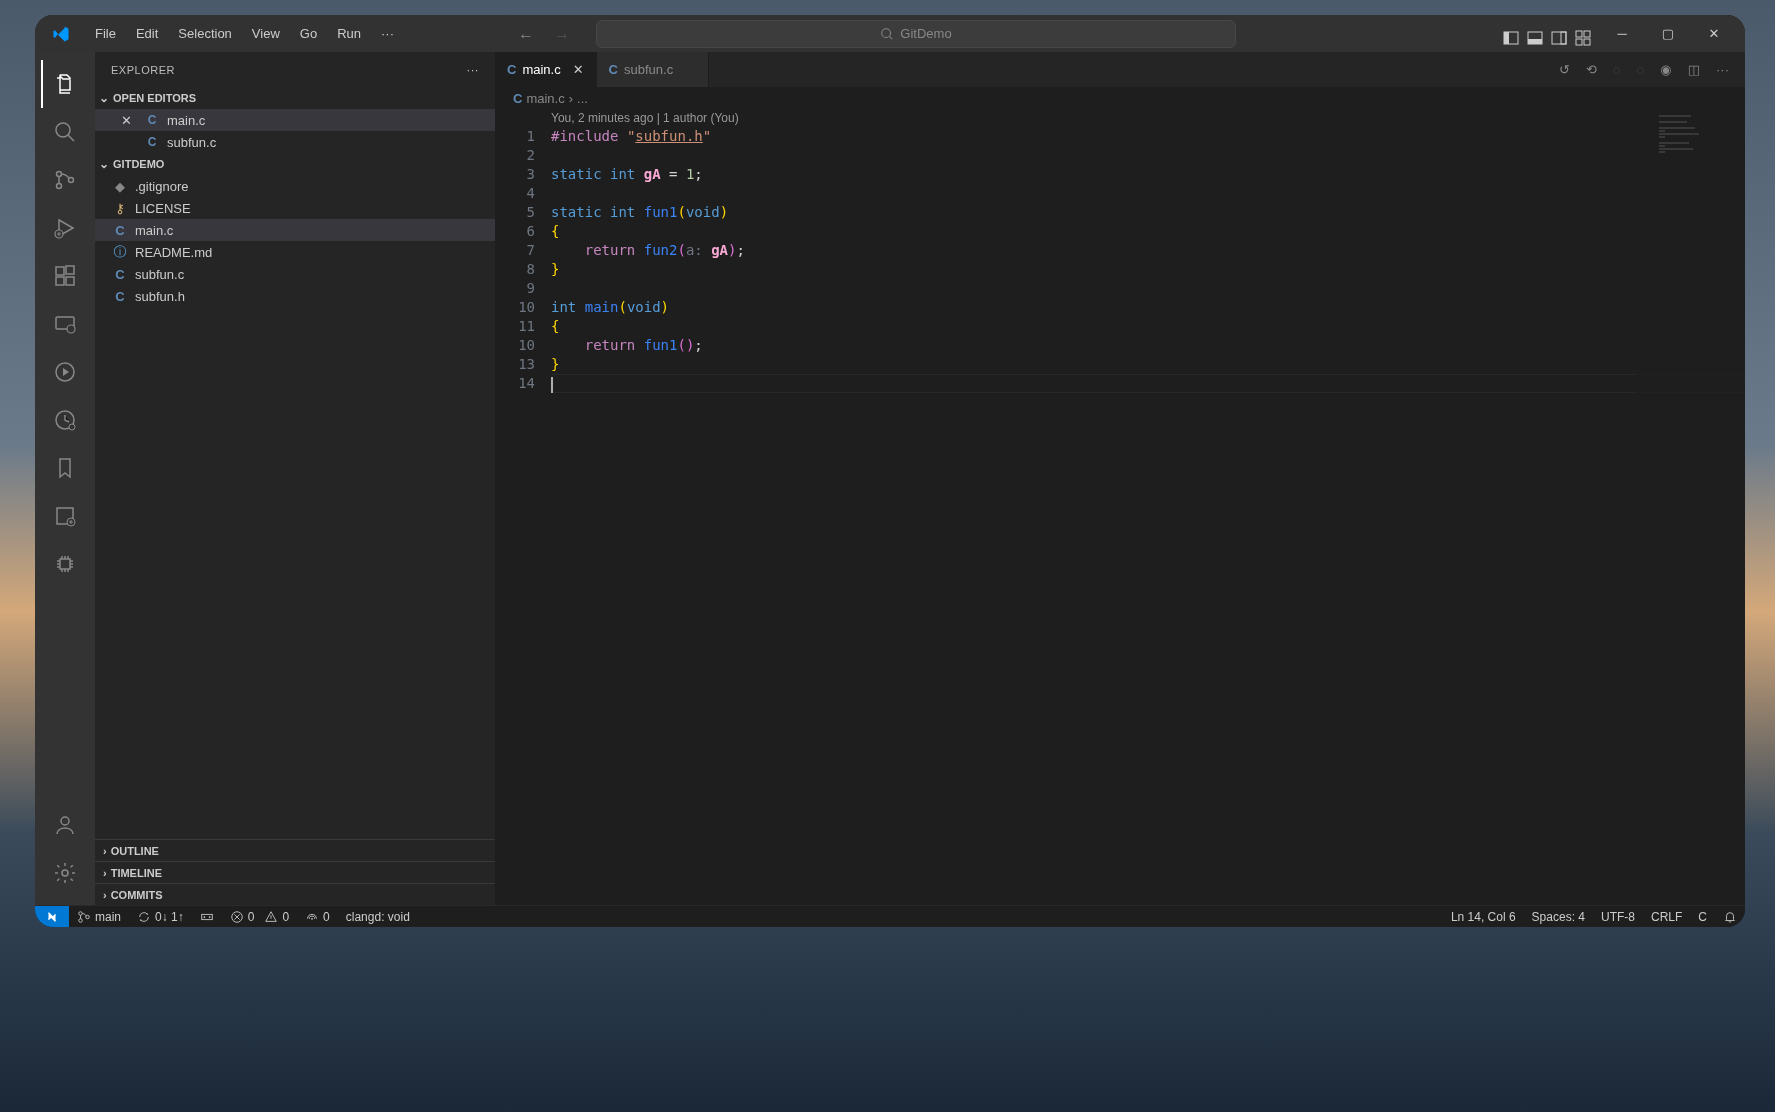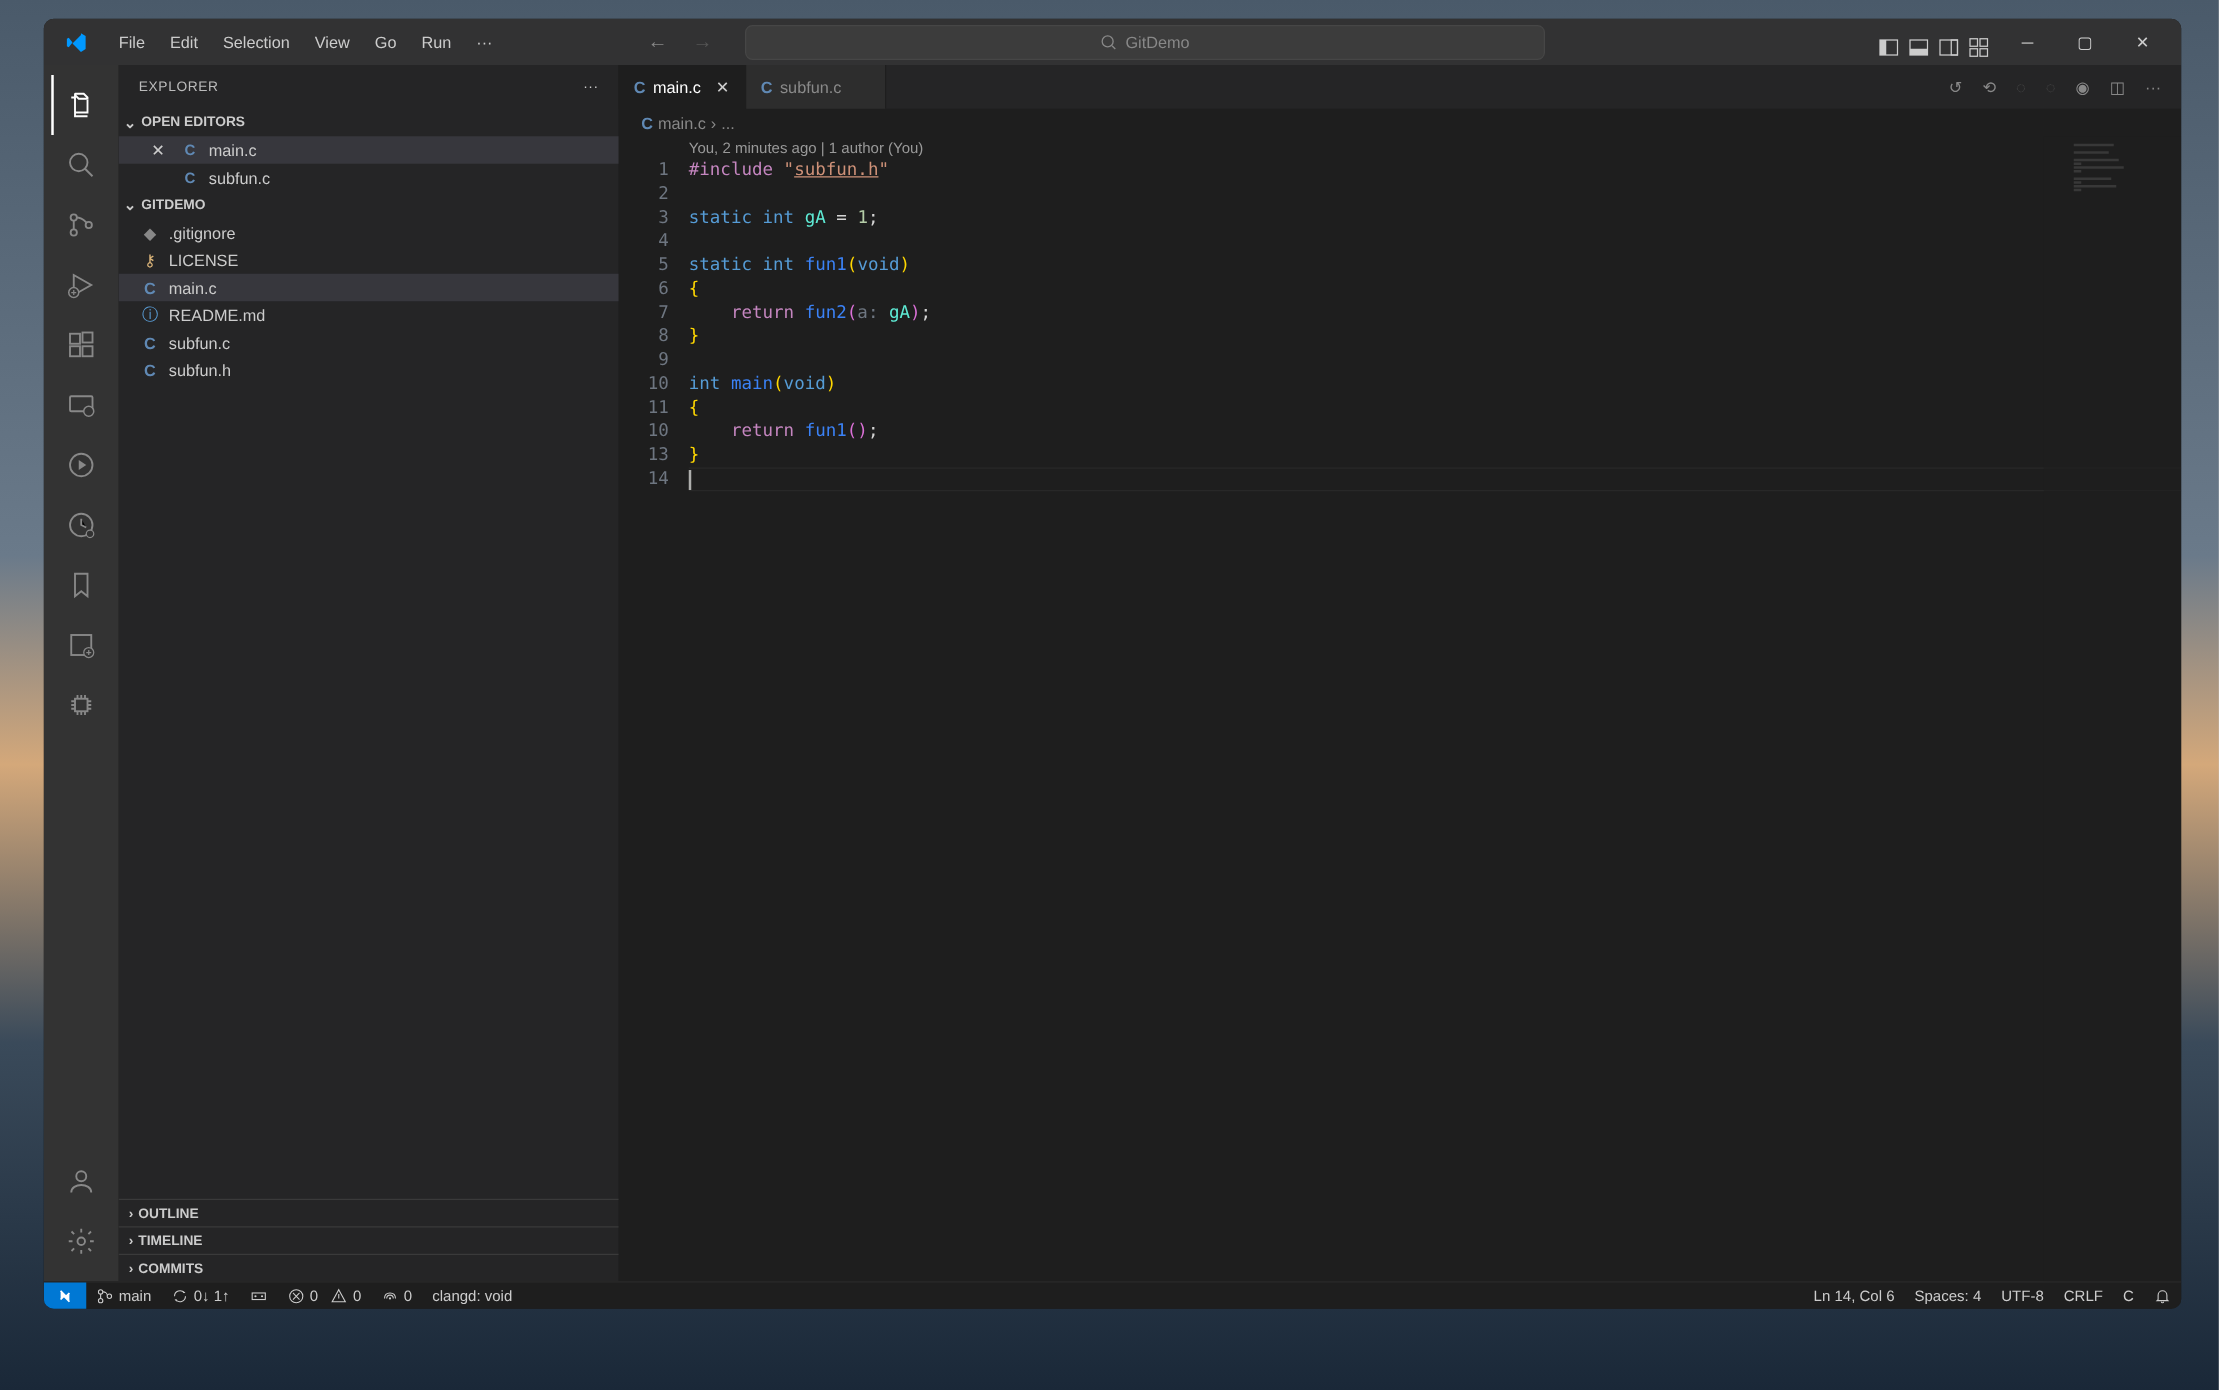--- a/index.html
+++ b/index.html
@@ -8,23 +8,23 @@
   font-size: 13px;
   background: linear-gradient(to bottom, #4a5a6a 0%, #6a7a8a 40%, #d4a87a 55%, #3a4a5a 75%, #1a2838 100%);
   width: 1775px;
   height: 1112px;
   overflow: hidden;
   color: #ccc;
 }
 .vscode-window {
   position: absolute;
   left: 35px; top: 15px;
-  width: 1710px; height: 1032px;
+  width: 1710px; height: 912px;
   background: #1e1e1e;
-  border-radius: 8px;
+  border-radius: 18px;
   overflow: hidden;
   display: flex;
   flex-direction: column;
 }
 
 .title-bar {
   height: 37px;
   background: #323233;
   display: flex;
   align-items: center;
@@ -94,21 +94,21 @@
 .gutter { width:56px; text-align:right; padding-right:16px; padding-top:18px; color:#6e7681; font-family:Consolas,monospace; font-size:14px; line-height:19px;}
 .code-area { flex:1; padding-top:0; font-family:Consolas,monospace; font-size:14px; line-height:19px; position:relative;}
 .codelens { color:#999999; font-size:12px; font-family:"Segoe UI",sans-serif; padding-left:0; height:18px;}
 .code-line { height:19px; white-space:pre;}
 .kw-pp { color:#c586c0;}
 .kw { color:#569cd6;}
 .type { color:#569cd6;}
 .fn { color:#3b82f6;}
 .str { color:#ce9178;}
 .str-u { color:#ce9178; text-decoration:underline #ce9178;}
-.var { color:#5eead4;}
+.var { color:#f9a8d4;font-weight:bold;}
 .num { color:#b5cea8;}
 .punc { color:#d4d4d4;}
 .brace { color:#ffd700;}
 .brace2 { color:#da70d6;}
 .param-hint { color:#6e7681;}
 .current-line { border-top:1px solid #282828; border-bottom:1px solid #282828;}
 .cursor-l { display:inline-block; width:2px; height:16px; background:#aeafad; vertical-align:middle;}
 
 .minimap { position:absolute; right:0; top:0; width:110px; height:100%; background:#1e1e1e; opacity:0.6;}
 .minimap-lines { position:absolute; top:6px; right:6px; width:80px;}

